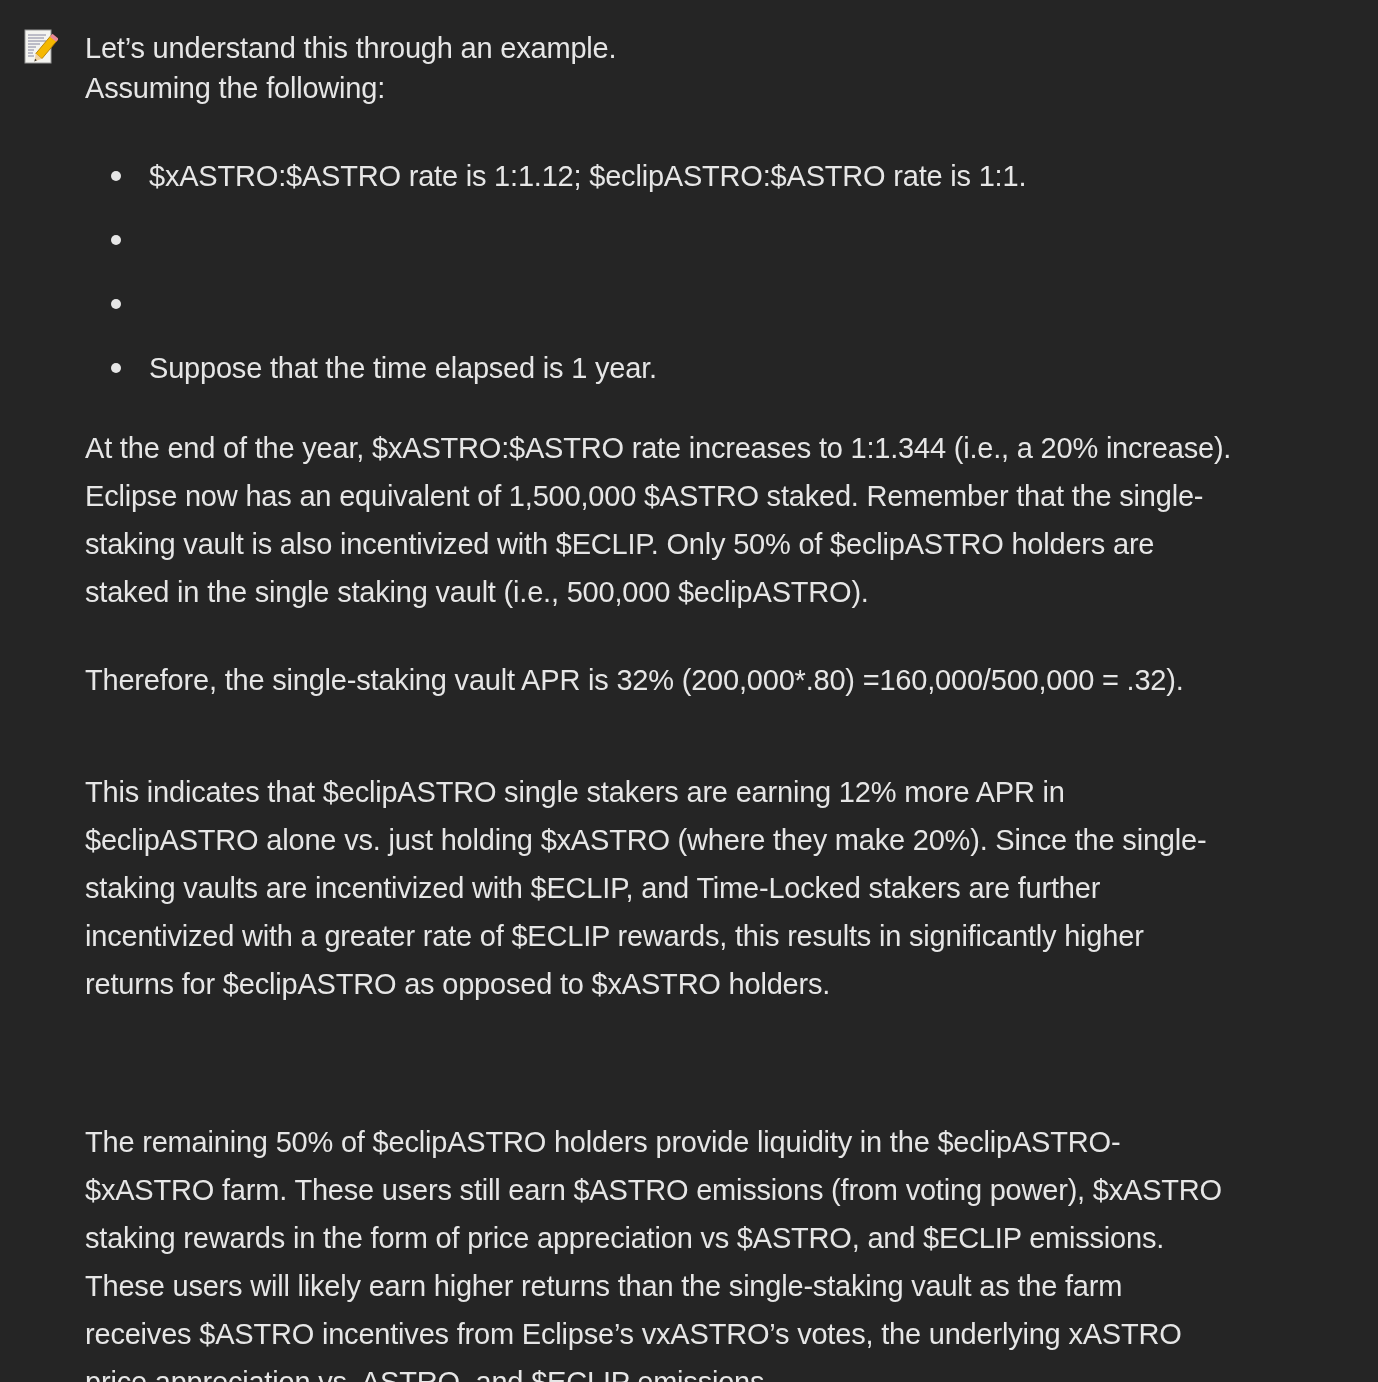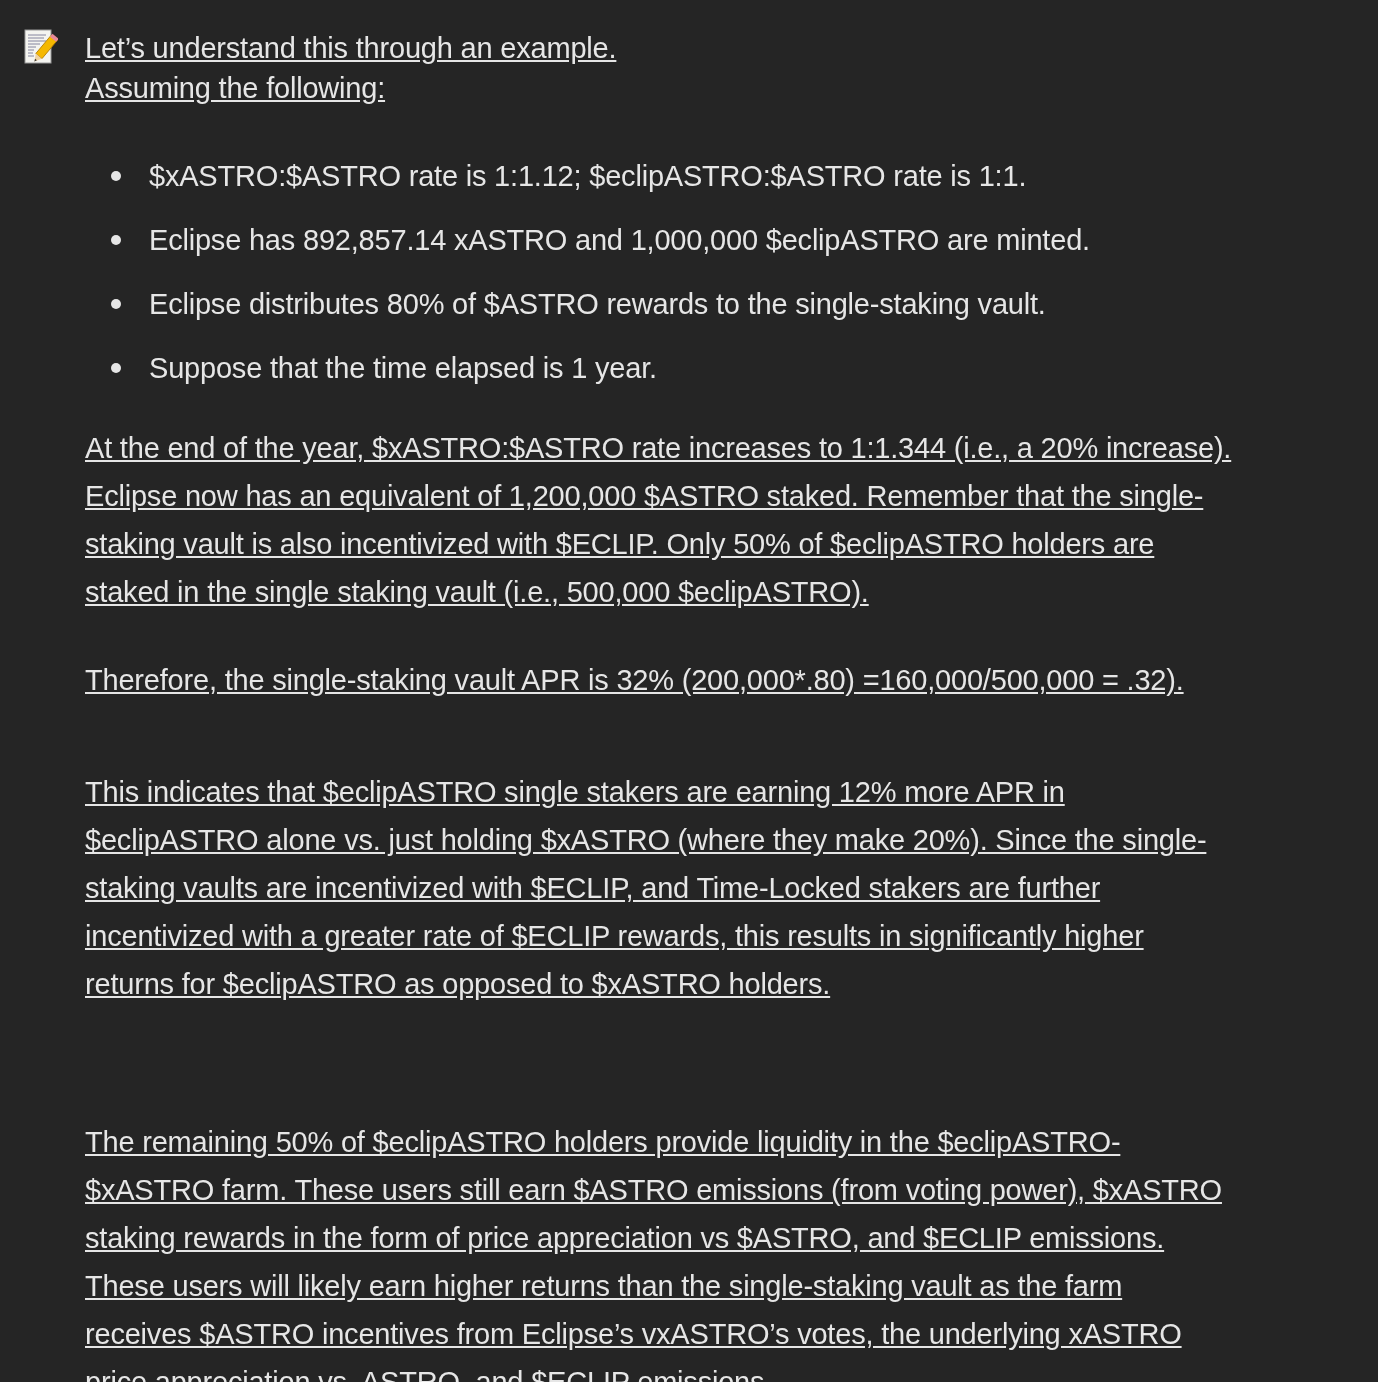--- a/index.html
+++ b/index.html
@@ -33,21 +33,20 @@
       position: absolute;
       left: 85px;
       top: 28px;
       width: 1290px;
     }
     .line {
       white-space: nowrap;
       height: 48px;
       line-height: 40px;
       letter-spacing: -0.2px;
-      text-decoration: underline;
     }
     .p {
       position: absolute;
       left: 0;
       width: 1290px;
     }
     .bullets {
       position: absolute;
       left: 0;
       top: 120px;
@@ -105,35 +104,33 @@
     <div class="p line" style="top:0px;">Let’s understand this through an example.</div>
     <div class="p line" style="top:40px;">Assuming the following:</div>
 
     <ul class="bullets">
       <li class="bullet">
         <span class="bullet-dot"></span>
         <span>$xASTRO:$ASTRO rate is 1:1.12; $eclipASTRO:$ASTRO rate is 1:1.</span>
       </li>
       <li class="bullet">
         <span class="bullet-dot"></span>
-        <span>Eclipse has 892,857.14 xASTRO and 1,000,000 $eclipASTRO are minted.</span>
       </li>
       <li class="bullet">
         <span class="bullet-dot"></span>
-        <span>Eclipse distributes 80% of $ASTRO rewards to the single-staking vault.</span>
       </li>
       <li class="bullet">
         <span class="bullet-dot"></span>
         <span>Suppose that the time elapsed is 1 year.</span>
       </li>
     </ul>
 
     <div class="p" style="top:400px;">
       <div class="line">At the end of the year, $xASTRO:$ASTRO rate increases to 1:1.344 (i.e., a 20% increase).</div>
-      <div class="line">Eclipse now has an equivalent of 1,200,000 $ASTRO staked. Remember that the single-</div>
+      <div class="line">Eclipse now has an equivalent of 1,500,000 $ASTRO staked. Remember that the single-</div>
       <div class="line">staking vault is also incentivized with $ECLIP. Only 50% of $eclipASTRO holders are</div>
       <div class="line">staked in the single staking vault (i.e., 500,000 $eclipASTRO).</div>
     </div>
 
     <div class="p" style="top:632px;">
       <div class="line">Therefore, the single-staking vault APR is 32% (200,000*.80) =160,000/500,000 = .32).</div>
     </div>
 
     <div class="p" style="top:744px;">
       <div class="line">This indicates that $eclipASTRO single stakers are earning 12% more APR in</div>

